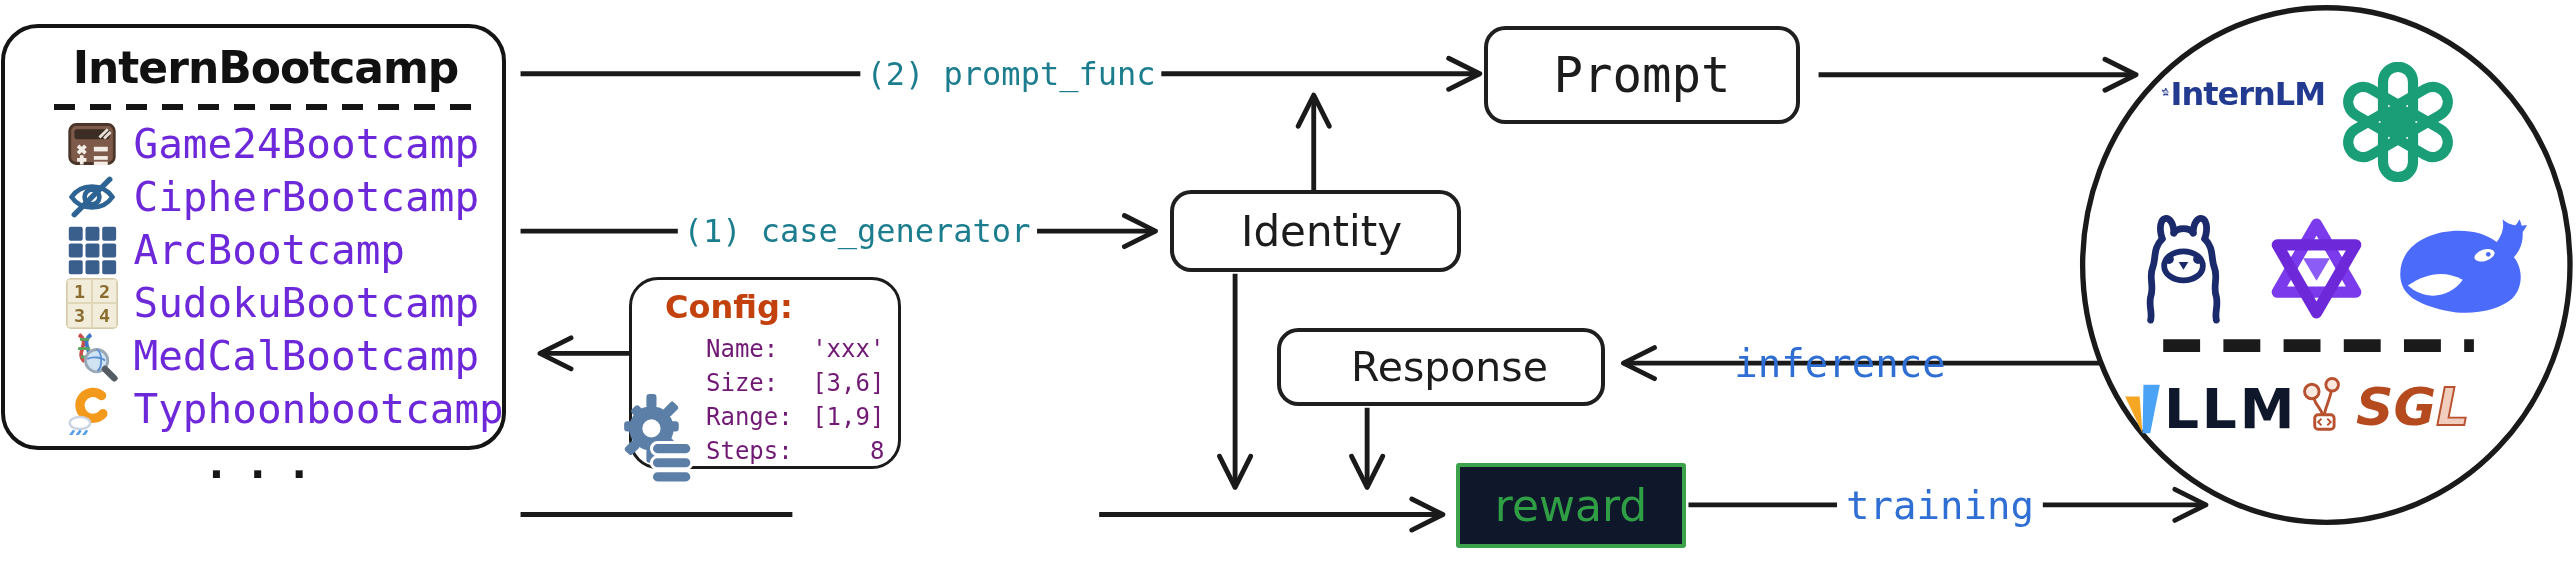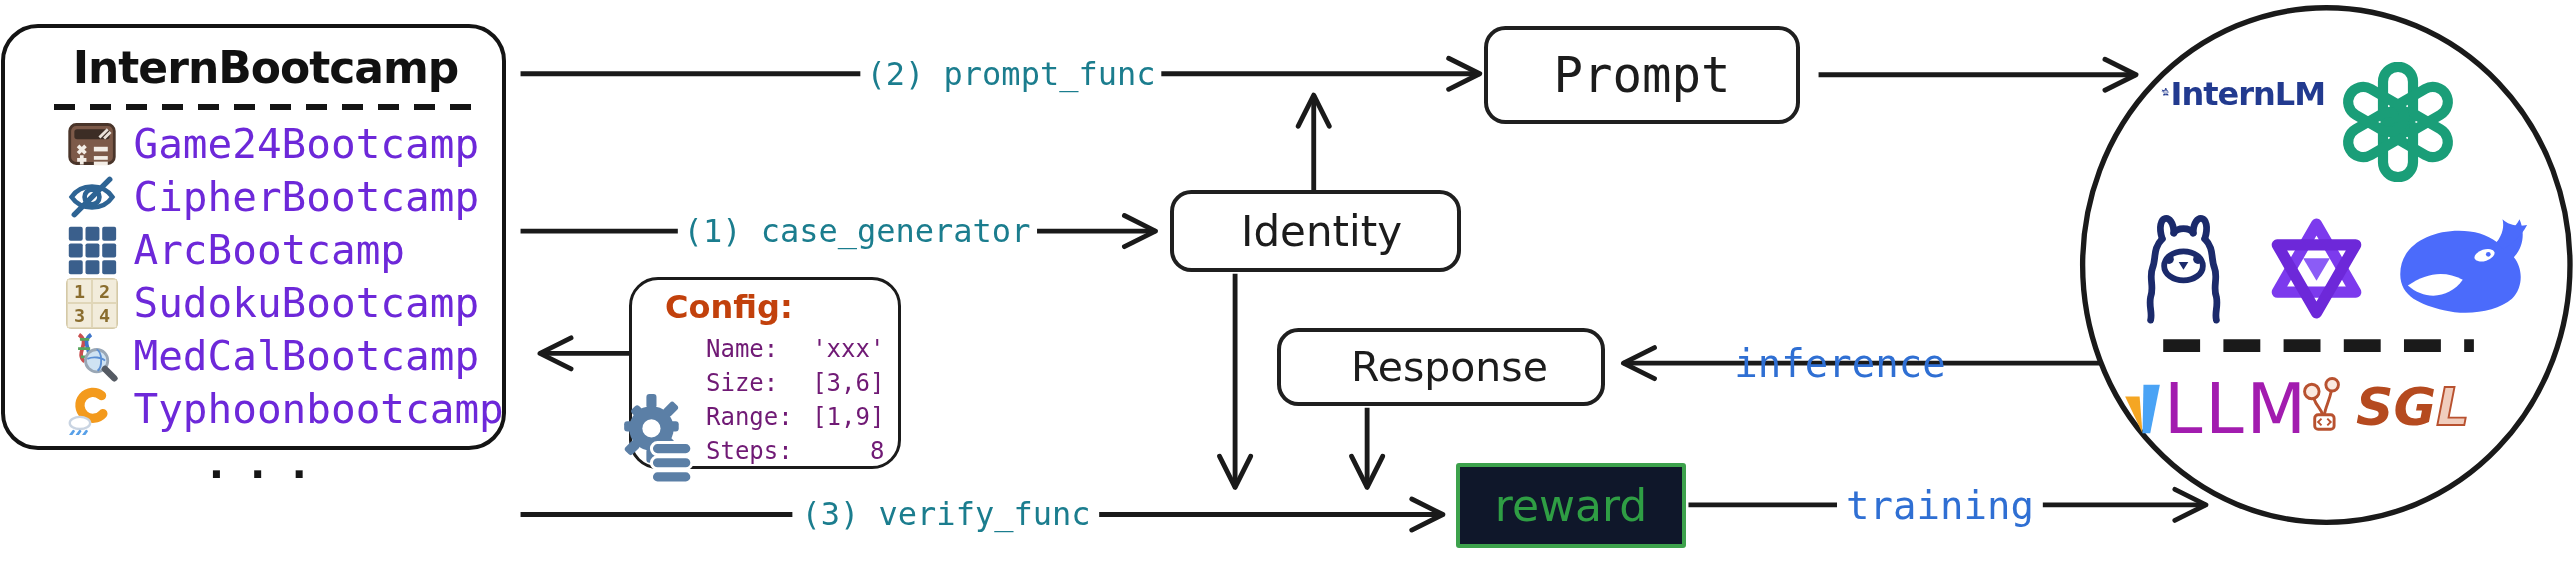--- a/index.html
+++ b/index.html
@@ -56,21 +56,21 @@
 
   
   .circle-item{position:absolute;z-index:2;display:flex;align-items:center;justify-content:center;}
   .ci-internlm{left:2160px;top:53px;width:165px;flex-direction:row;}
   .ci-internlm .brand{margin-top:3.9px;font-size:32px;font-weight:800;color:#223a8f;letter-spacing:-1px;}
   .ci-openai{left:2338px;top:62px;width:120px;height:120px;}
   .ci-llama{left:2139px;top:204px;width:89px;height:120px;}
   .ci-qwen{left:2265px;top:214px;width:103px;height:109px;}
   .ci-whale{left:2387px;top:214px;width:142px;height:109px;}
   .ci-vllm{left:2123px;top:380px;height:58px;}
-  .ci-vllm .brand{font-size:69px;font-weight:400;color:#a21caf;letter-spacing:2.9px;margin-left:1.9px;}
+  .ci-vllm .brand{font-size:55px;font-weight:700;color:#0f172a;letter-spacing:2.9px;margin-left:1.9px;}
   .ci-sgl{left:2301px;top:375px;height:64px;}
   .ci-sgl .brand{font-size:52px;font-weight:900;font-style:italic;color:#b54a1f;letter-spacing:0px;margin-left:14px;}
   .ci-sgl .brand .lt{color:#f0cdbd;-webkit-text-stroke:1.9px #b8512f;}
 </style>
 </head>
 <body>
 
 <div class="canvas">
 
   <svg class="wires" width="2576" height="566" viewBox="0 0 2653 583">
@@ -247,21 +247,20 @@
     </span>
   </div>
 
   <div class="node node-prompt">Prompt</div>
   <div class="node node-identity">Identity</div>
   <div class="node node-response">Response</div>
   <div class="node node-reward">reward</div>
 
   <div class="edge-label lbl-teal lbl-prompt-func">(2) prompt_func</div>
   <div class="edge-label lbl-teal lbl-case-generator">(1) case_generator</div>
-  <div class="edge-label lbl-teal lbl-verify-func">(3) verify_func</div>
   <div class="edge-label lbl-blue lbl-inference">inference</div>
   <div class="edge-label lbl-blue lbl-training">training</div>
 
   <div class="circle-item ci-internlm">
     <svg width="101" height="78" viewBox="0 0 104 80">
       <circle cx="57" cy="10" r="9" fill="#223a8f"></circle>
       <rect x="45" y="15" width="24" height="7" rx="3.5" fill="#223a8f"></rect>
       <circle cx="57" cy="39" r="21" fill="#fff" stroke="#223a8f" stroke-width="4.5"></circle>
       <path d="M36,37 C38,23 48,18 57,18 C66,18 76,23 78,37 C72,28 64,25 57,25 C50,25 42,28 36,37 Z" fill="#223a8f"></path>
       <path d="M41,22 L16,15 L24,27 L12,32 L34,36 Z" fill="#223a8f"></path>

